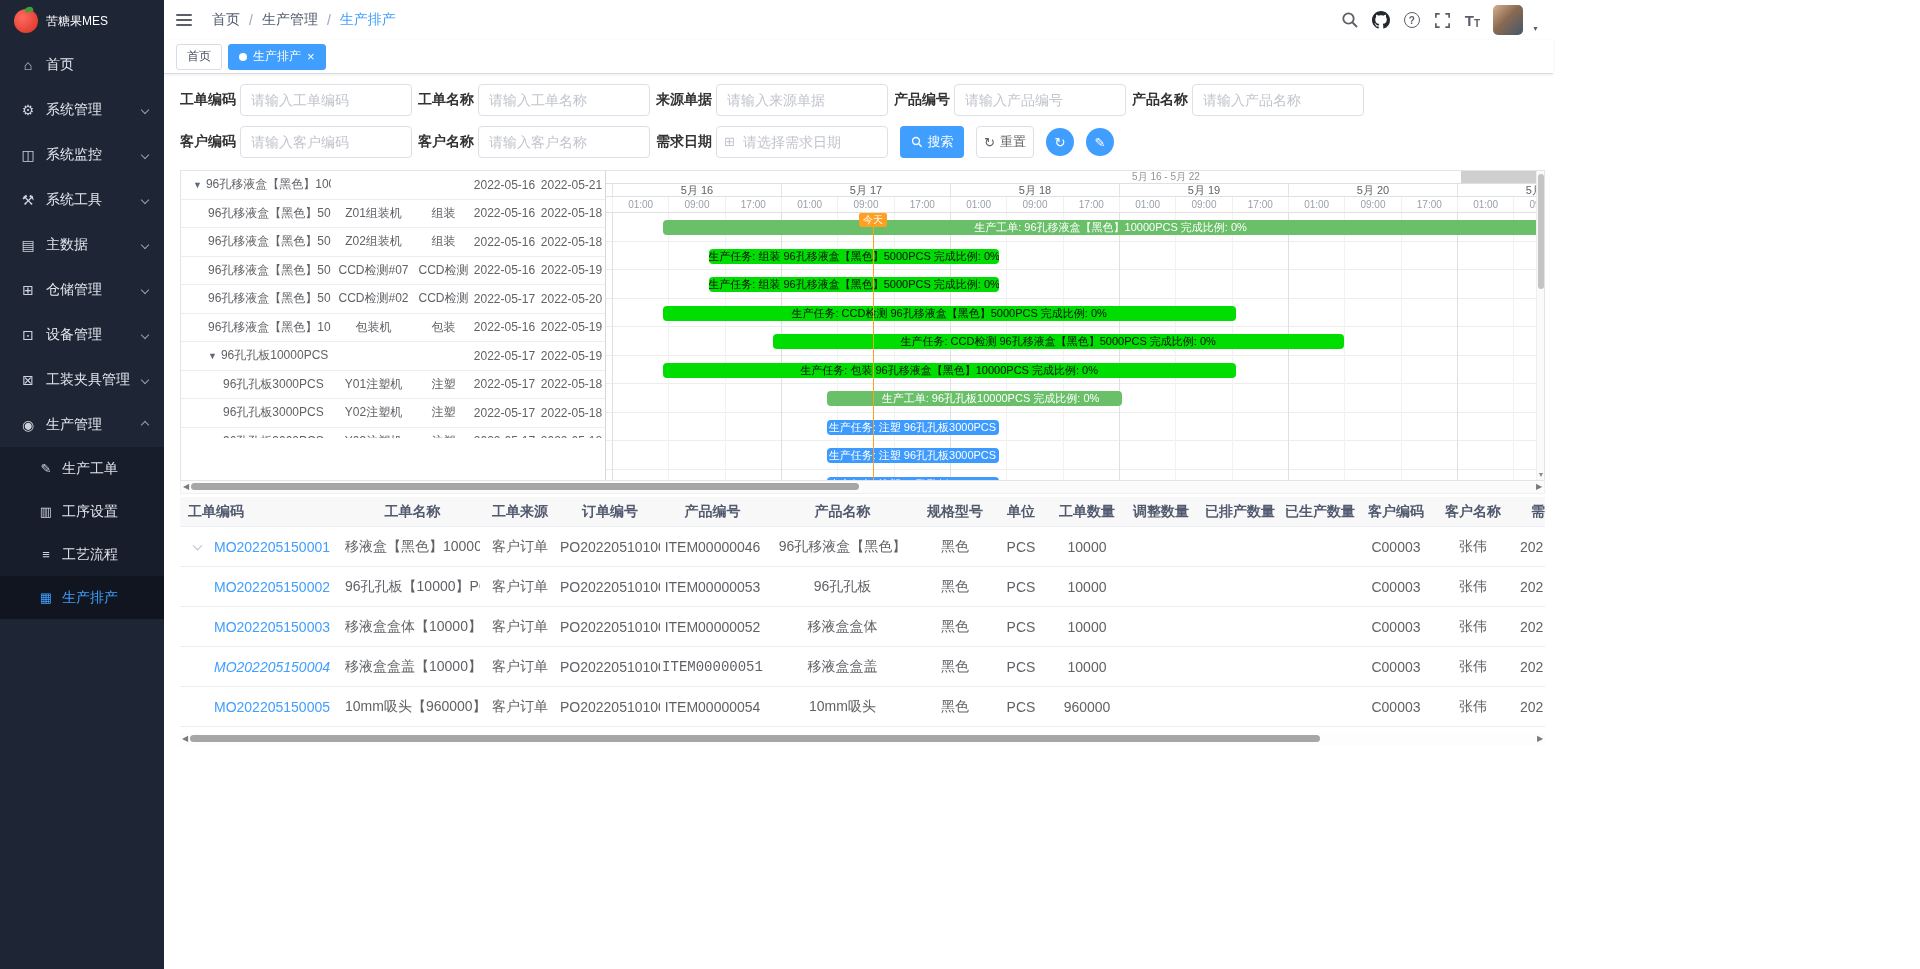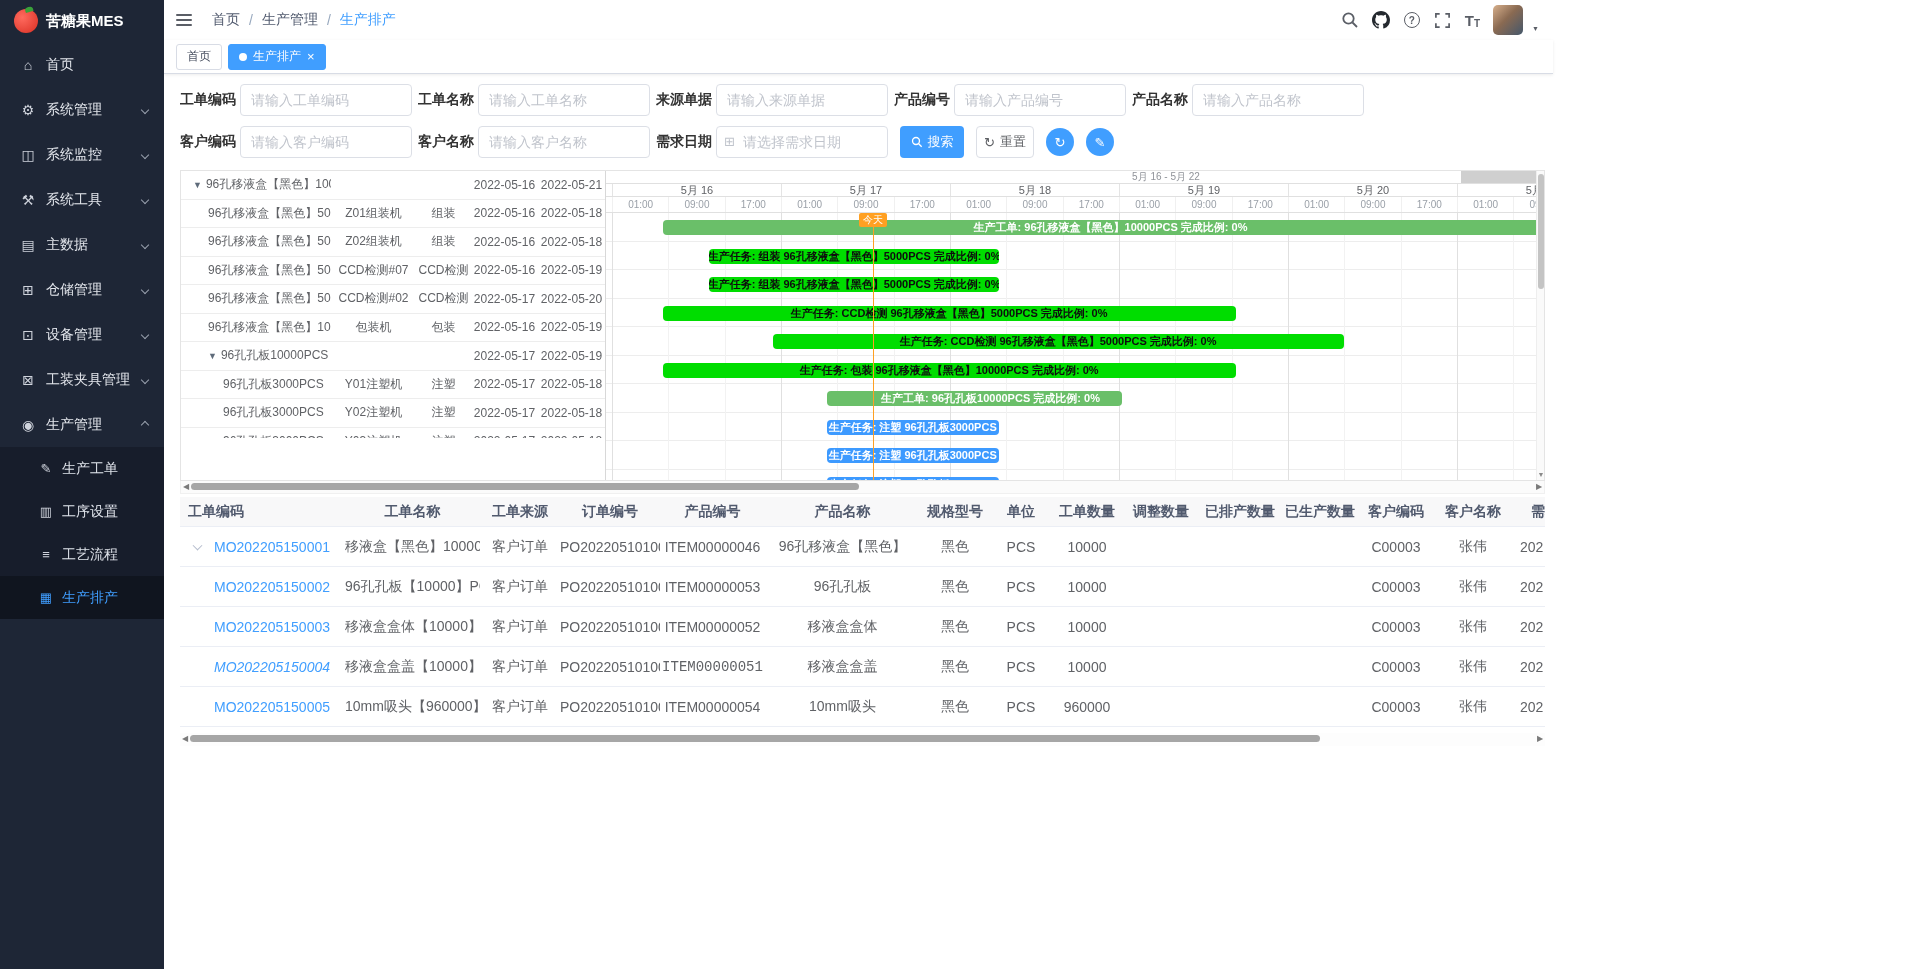--- a/index.html
+++ b/index.html
@@ -4,21 +4,21 @@
 <title>苦糖果MES - 生产排产</title>
 <style>
   *{margin:0;padding:0;box-sizing:border-box;}
   html,body{width:1920px;height:969px;overflow:hidden;background:#fff;
     font-family:"Liberation Sans","DejaVu Sans",sans-serif;font-size:14px;color:#333;}
   
   #sidebar{position:absolute;top:0;left:0;width:164px;height:969px;background:#1e2636;z-index:10;}
   .logo{height:42px;display:flex;align-items:center;padding-left:14px;gap:8px;}
   .logo-badge{width:24px;height:24px;border-radius:50%;background:radial-gradient(circle at 35% 35%,#ff6a5e,#d92f23);position:relative;flex:none;}
   .logo-badge::after{content:"";position:absolute;top:-2px;left:11px;width:8px;height:5px;background:#3aa13a;border-radius:60% 60% 0 0;transform:rotate(-18deg);}
-  .logo-text{color:#fff;font-size:15px;font-weight:bold;white-space:nowrap;}
+  .logo-text{color:#fff;font-size:12px;font-weight:normal;white-space:nowrap;}
   .menu-item{height:45px;display:flex;align-items:center;padding-left:20px;color:#e3e6ec;font-size:14px;cursor:pointer;}
   .mi-icon{width:16px;margin-right:10px;font-size:14px;color:#cfd3dc;text-align:center;flex:none;}
   .mi-label{white-space:nowrap;overflow:hidden;}
   .chev{width:6px;height:6px;border-right:1.4px solid #99a0ad;border-bottom:1.4px solid #99a0ad;margin-left:auto;margin-right:16px;flex:none;}
   .chev.down{transform:rotate(45deg);}
   .chev.up{transform:rotate(-135deg);}
   .submenu{background:#171d2b;}
   .submenu-item{height:43px;display:flex;align-items:center;padding-left:38px;color:#dfe3ea;font-size:14px;cursor:pointer;}
   .submenu-item .mi-icon{font-size:13px;margin-right:8px;}
   .submenu-item.active{background:#10151f;color:#409eff;}
@@ -83,21 +83,21 @@
   .tl-hour{position:absolute;top:0;height:16px;line-height:15px;text-align:center;font-size:10px;color:#9aa0a8;border-left:1px solid #f0f0f0;}
   .tl-body{position:relative;height:267px;overflow:hidden;}
   .t-row{height:28.5px;border-bottom:1px solid #ededed;}
   .vline{position:absolute;top:0;bottom:0;width:1px;background:#f2f2f2;}
   .vline.dayline{background:#e0e0e0;}
   .bar{position:absolute;height:15px;border-radius:4px;overflow:hidden;display:flex;align-items:center;justify-content:center;z-index:2;cursor:pointer;}
   .bar.order{background:#6abf69;}
   .bar.order .bar-label{color:#fff;}
   .bar.task{background:#00dd00;}
   .bar.task .bar-label{color:#0d0d0d;}
-  .bar-label{font-size:11px;font-weight:bold;white-space:nowrap;padding:0 2px;}
+  .bar-label{font-size:11px;font-weight:normal;white-space:nowrap;padding:0 2px;}
   .bar.sel{justify-content:flex-start;}
   .bar.sel .bar-label{background:#3d9aff;color:#fff;}
   .today-line{position:absolute;top:0;bottom:0;width:1px;background:#ffa022;z-index:5;}
   .today-label{position:absolute;top:0;transform:translateX(-50%);background:#ffa022;color:#fff;font-size:10px;line-height:12px;padding:1px 4px;border-radius:2px;z-index:6;white-space:nowrap;}
   .g-vscroll{width:8px;flex:none;position:relative;background:#fafafa;border-left:1px solid #eee;}
   .g-vthumb{position:absolute;left:1px;top:3px;width:6px;height:115px;background:#c4c4c4;border-radius:3px;cursor:pointer;}
   .g-varrow{position:absolute;bottom:2px;left:0;width:8px;text-align:center;font-size:7px;color:#8a8a8a;cursor:pointer;}
   
   .hscroll{height:13px;margin-left:16px;width:1365px;position:relative;background:#fbfbfb;border:1px solid #f0f0f0;border-top:none;cursor:pointer;}
   .hs-thumb{position:absolute;top:2px;height:7px;background:#a6a6a6;border-radius:3.5px;}

